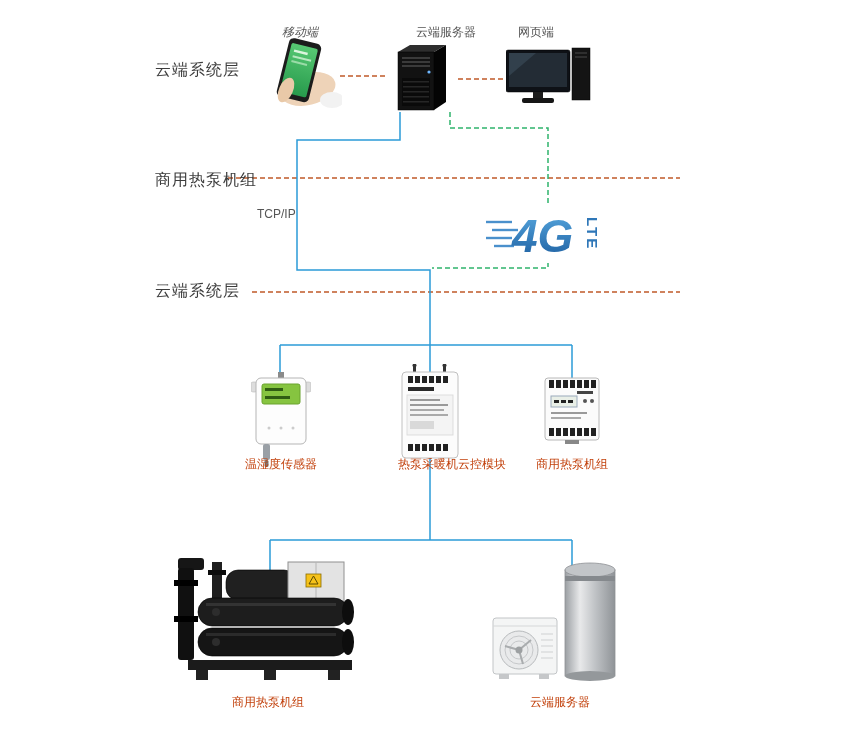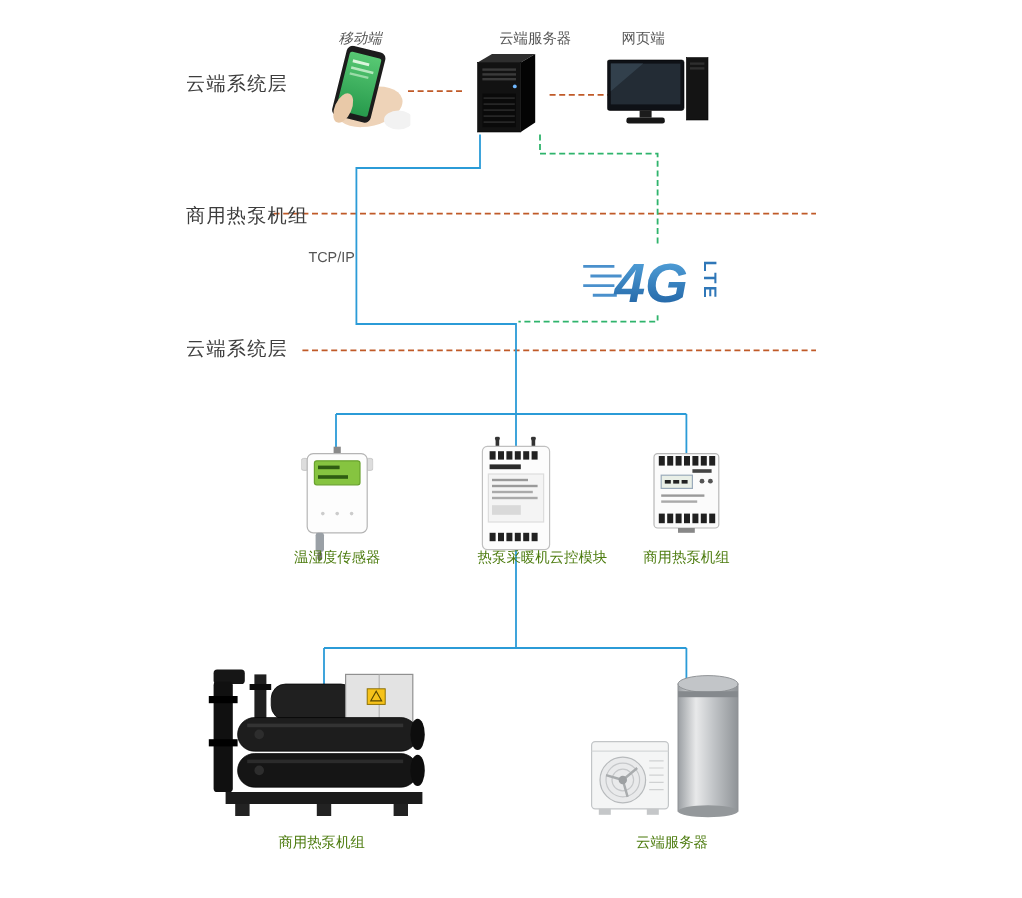--- a/index.html
+++ b/index.html
@@ -24,21 +24,21 @@
   .device svg{display:block;}
   .lbl{
     position:absolute;z-index:3;white-space:nowrap;
     font-size:12px;color:var(--text-muted);
   }
   .lbl.center{transform:translateX(-50%);}
   .layer-lbl{
     position:absolute;z-index:3;white-space:nowrap;
     font-size:16px;color:var(--text-dark);letter-spacing:1px;
   }
-  .device-lbl{color:#4d7c0f;}
+  .device-lbl{color:#c2410c;}
   .logo-4g{position:absolute;z-index:2;}
 </style>
 </head>
 <body>
 
 <div class="canvas">
 
   <svg class="lines-svg" width="852" height="748" aria-hidden="true">
 
     <path class="orange-line" d="M340 76 H388"></path>

